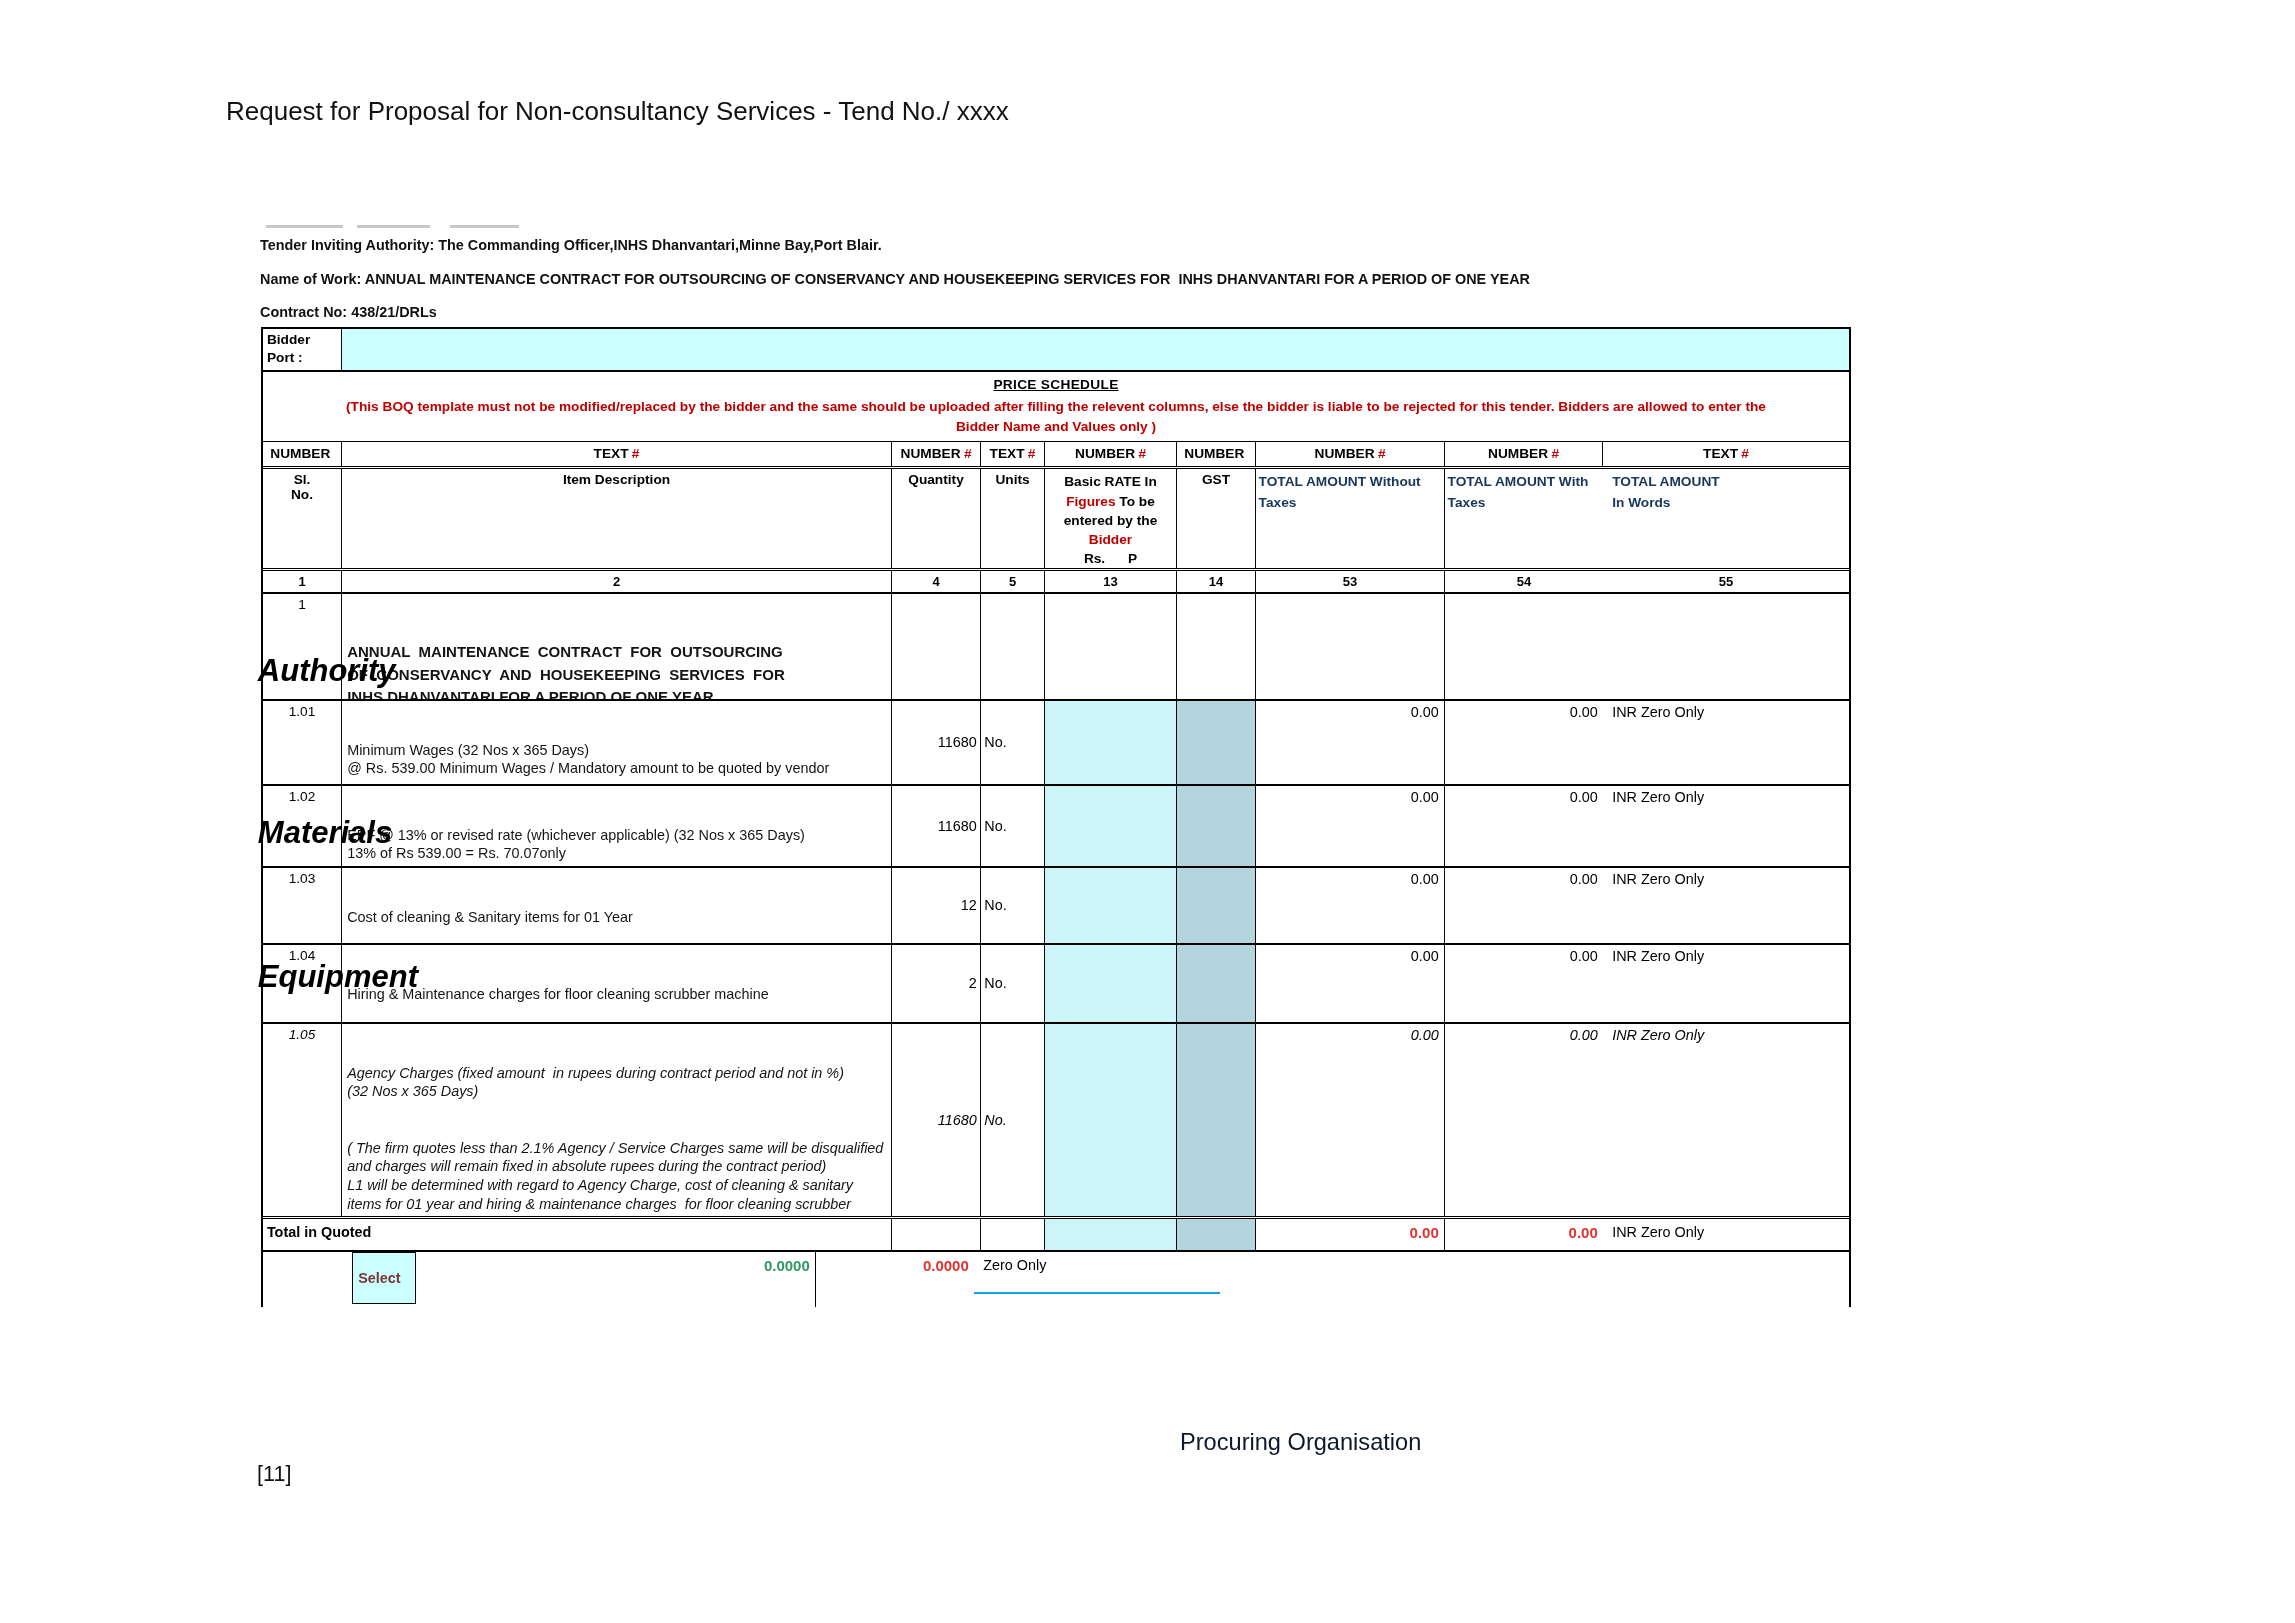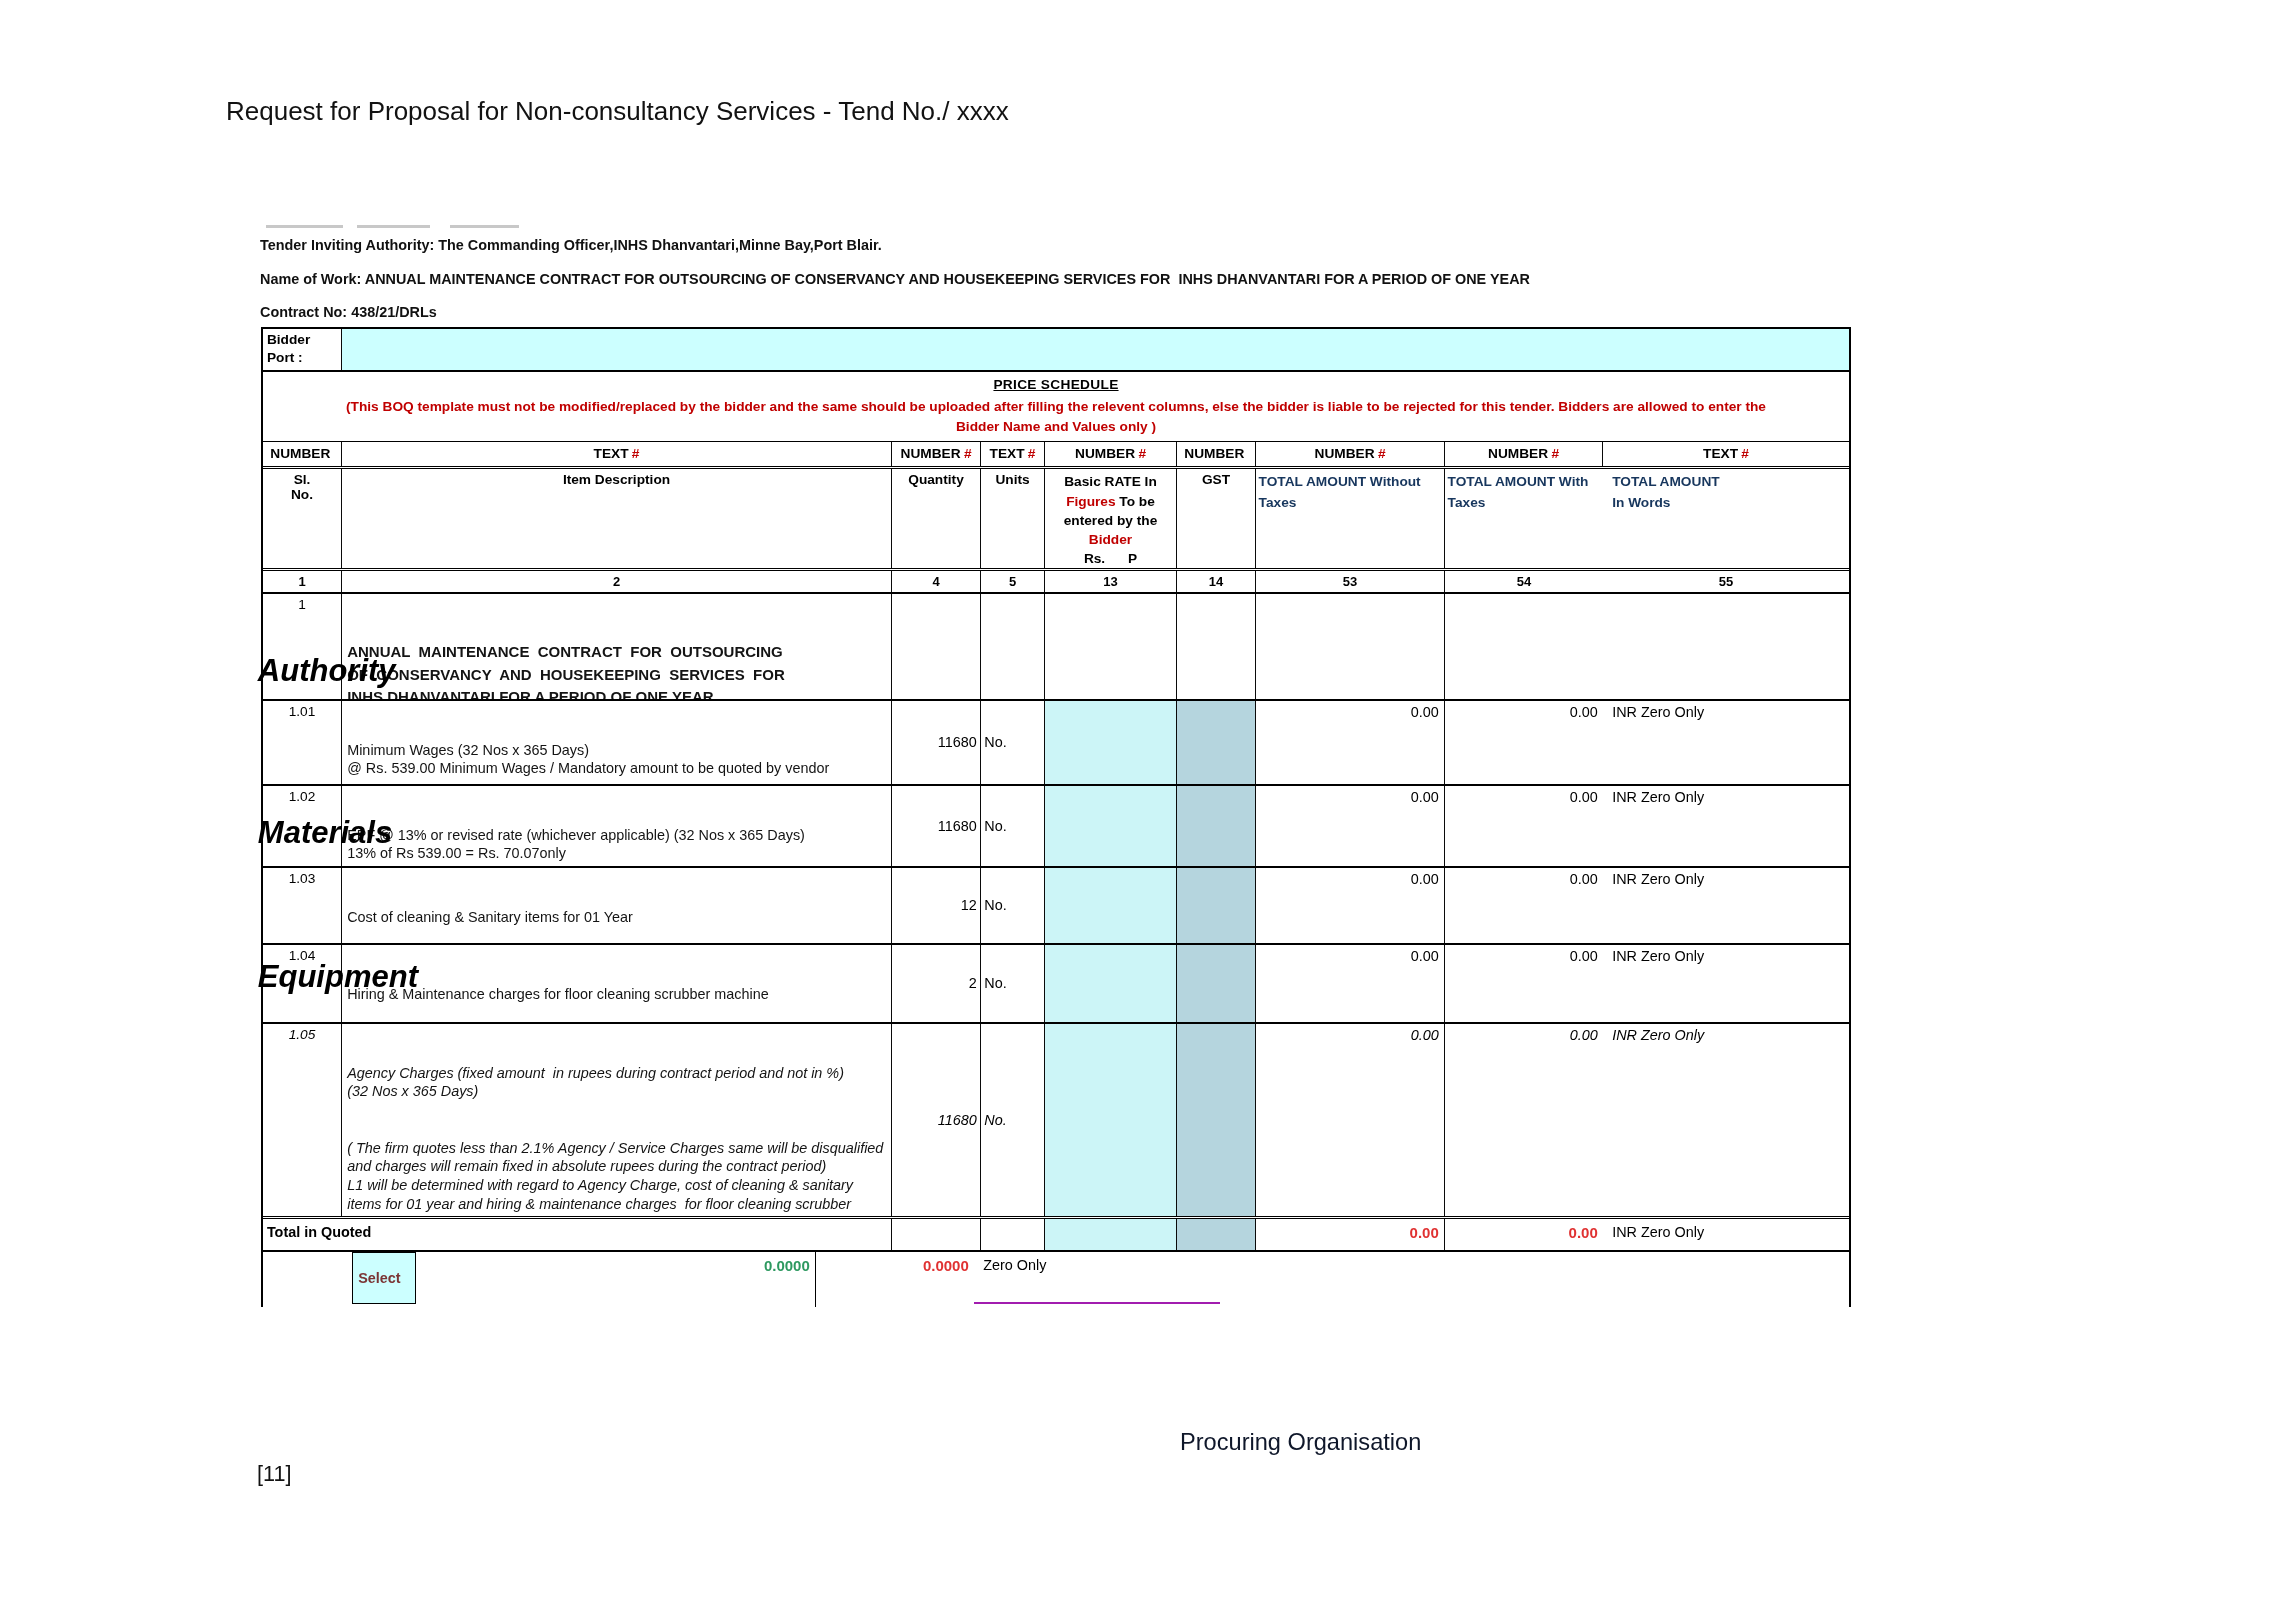--- a/index.html
+++ b/index.html
@@ -65,21 +65,21 @@
   .valgreen{color:var(--value_green,#2E9960);text-align:right;padding:5.2px 5.2px 0 0;font-size:15px;font-weight:bold;}
   .plain-words{font-weight:normal;padding:5.2px 0 0 9.2px;font-size:14.4px;}
 
   .quoted-row{height:55px;font-size:14.4px;}
   .quoted-label{font-weight:bold;height:51px;border-right:1.3px solid #000;border-bottom:2px solid #000;padding:5.2px 0 0 3.9px;}
   .select-cell{background:var(--accent_cyan,#CCFFFF);border:1.3px solid #000;height:52px;
                display:flex;align-items:center;padding-left:5.2px;font-weight:bold;
                color:var(--select_maroon,#7B3535);}
   .q-empty{height:51px;}
   .q7{height:55px;border-right:1.3px solid #000;}
-  .q9{height:52px;border-bottom:2px solid #a21caf;}
+  .q9{height:42px;border-bottom:2px solid #0ea5e9;}
 
   .section{position:absolute;left:-5.2px;font-style:italic;font-weight:bold;font-size:31px;color:#000;}
   .sec1{top:326px}.sec2{top:488px}.sec3{top:632px}
 
   .fpage{position:absolute;left:229px;top:1461px;font-size:21.6px;color:#121212;}
   .forg{position:absolute;left:1152px;top:1429px;font-size:23.6px;color:#0f172a;}
 </style>
 </head>
 <body>
 

